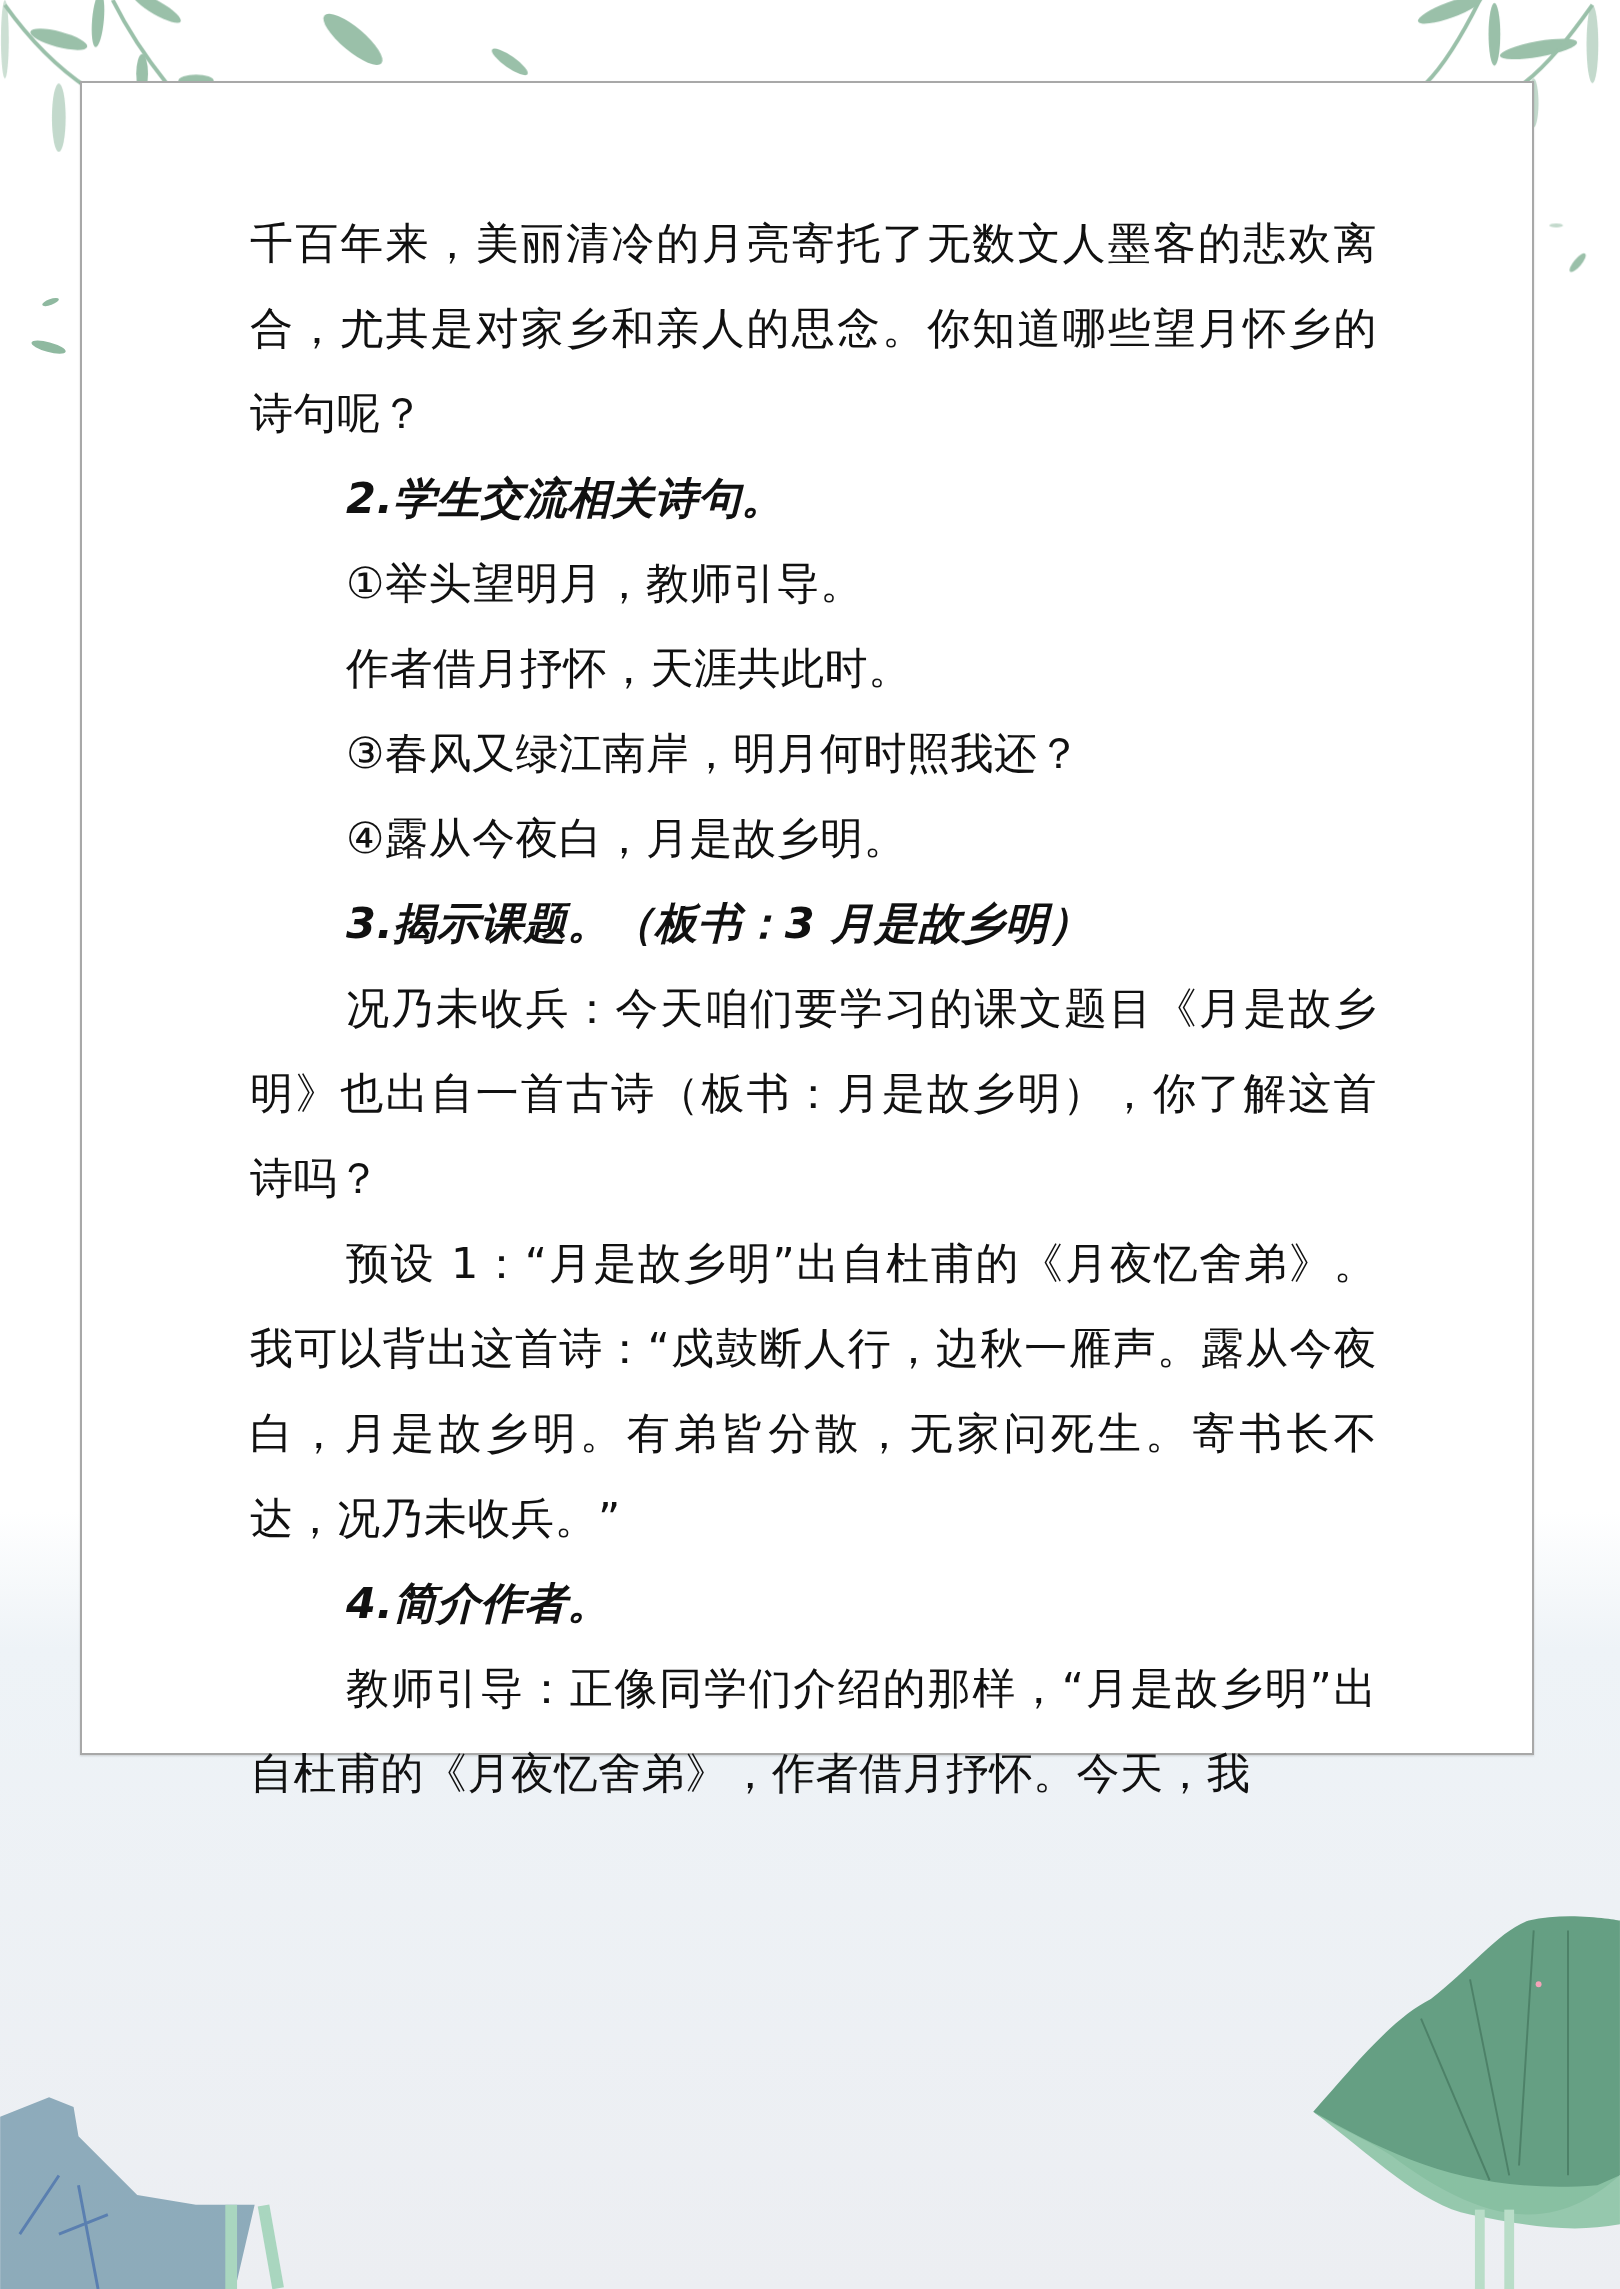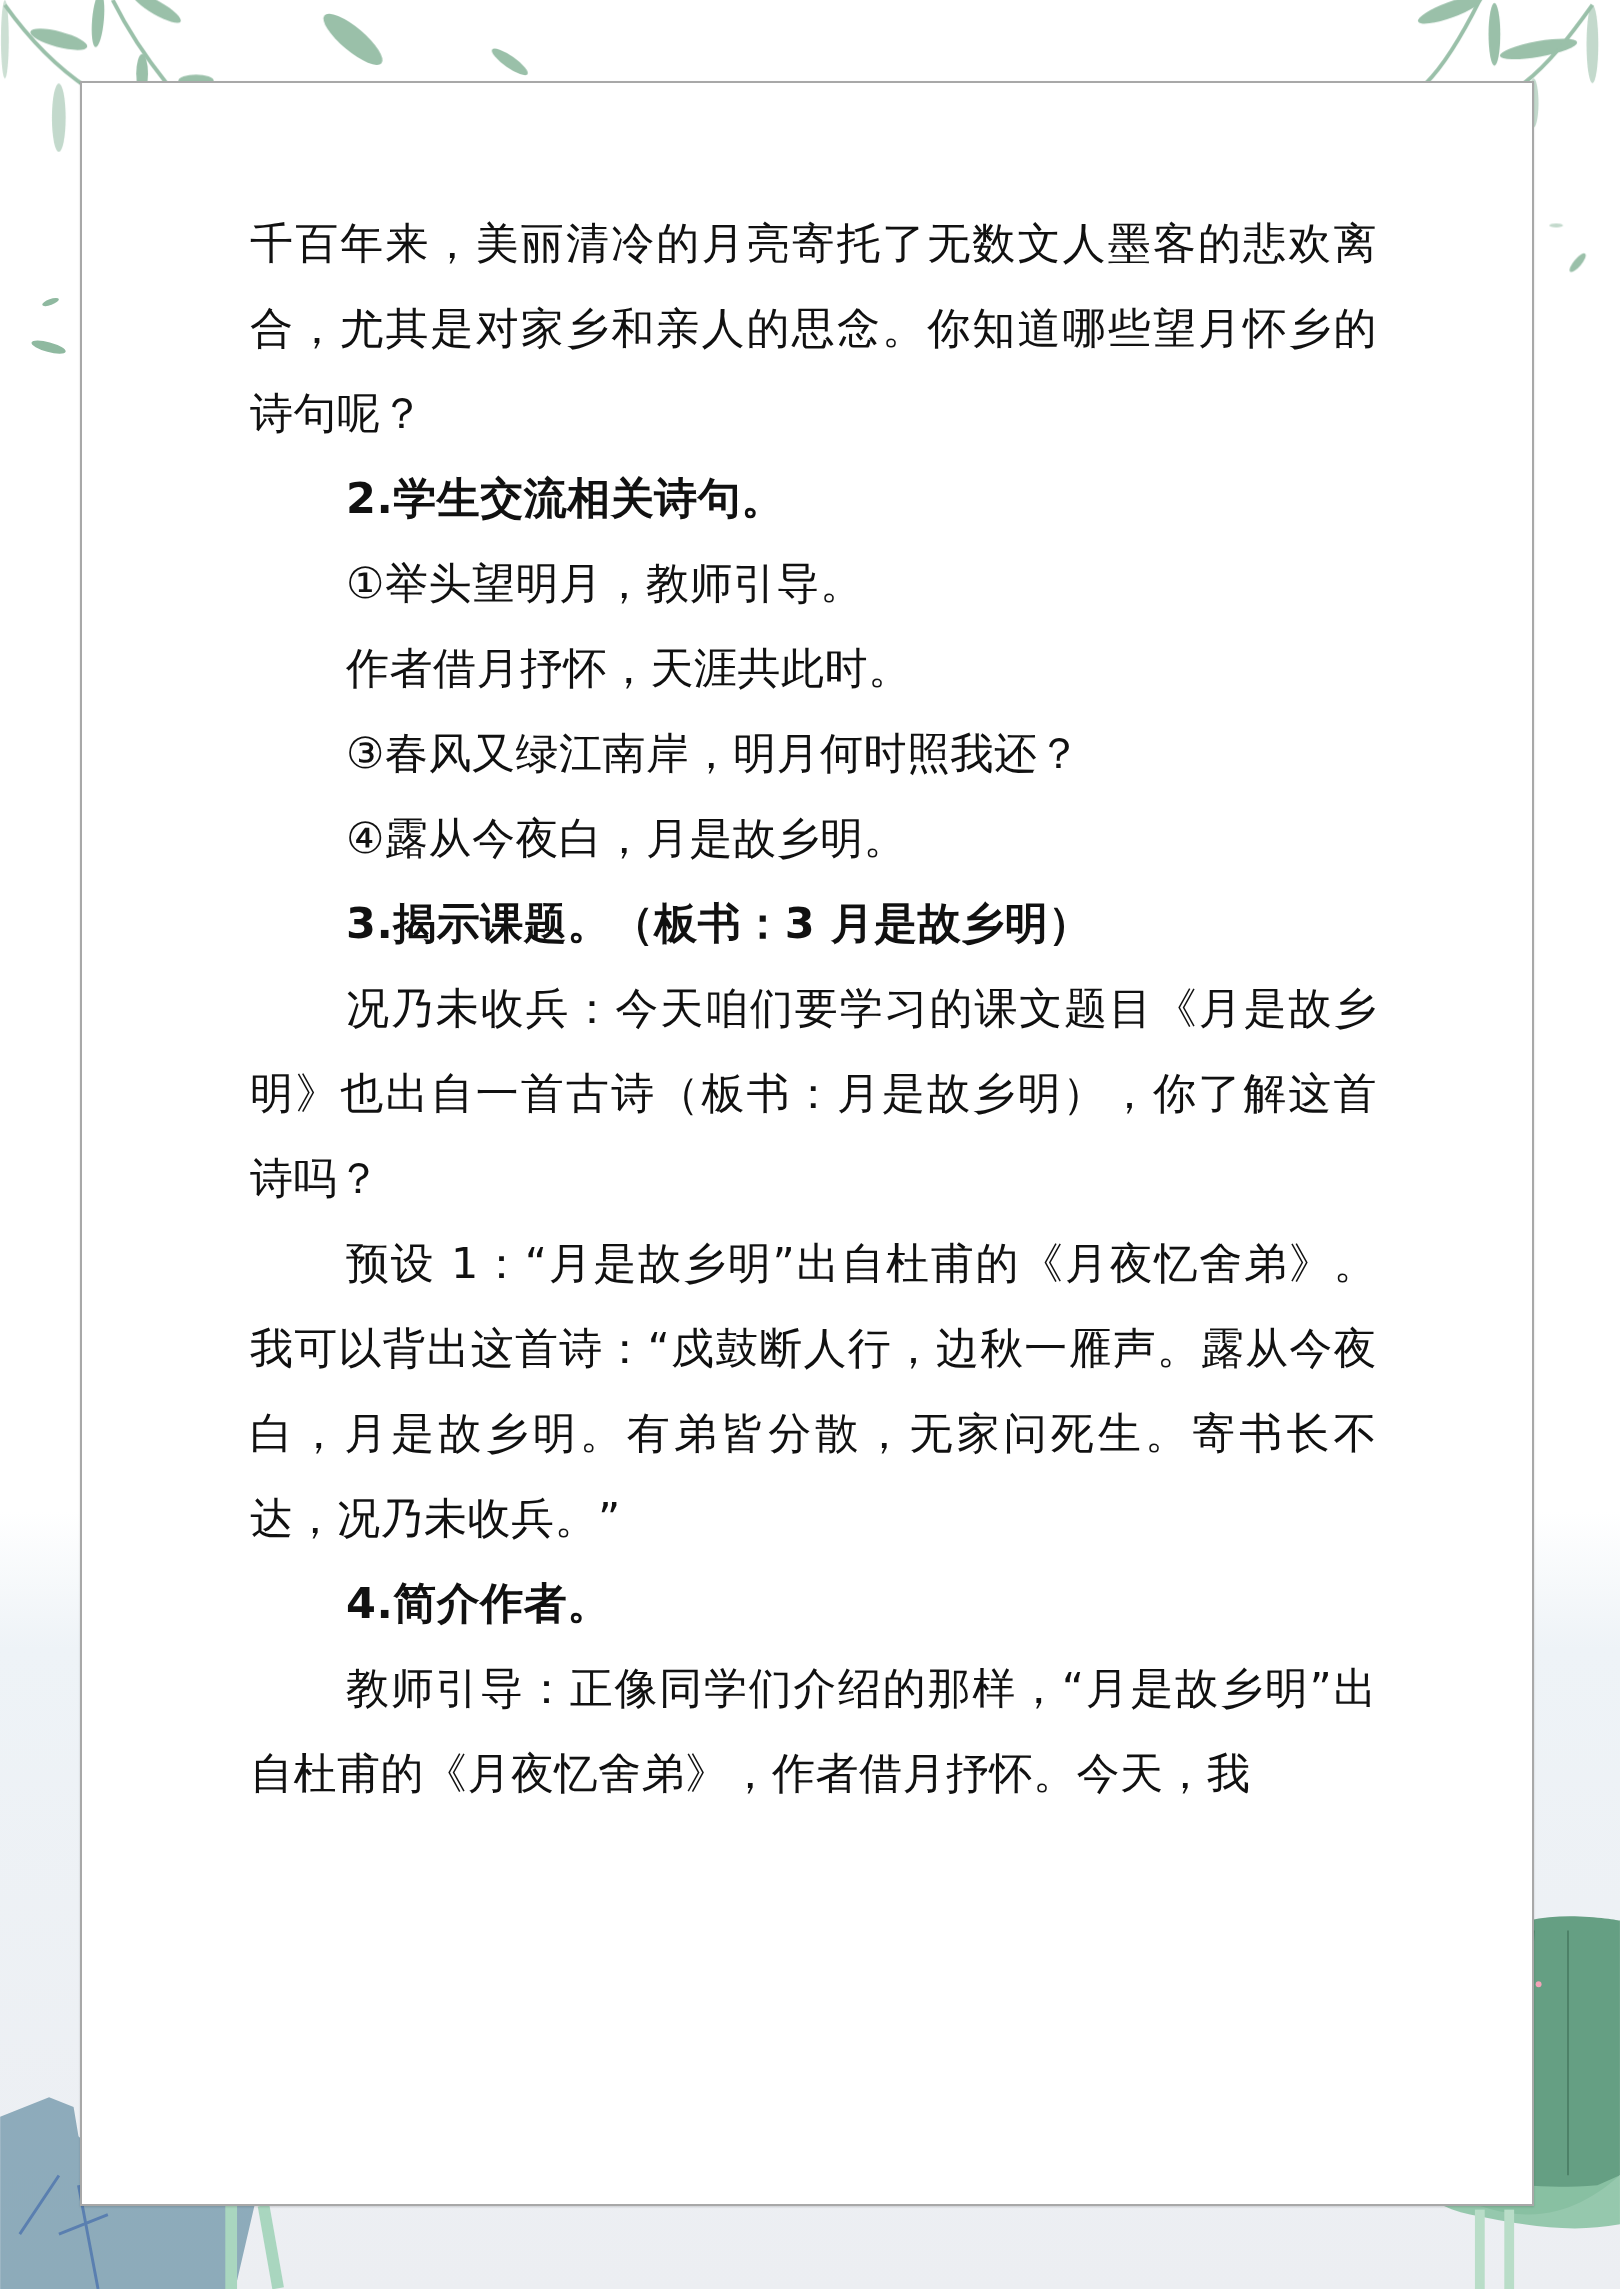--- a/index.html
+++ b/index.html
@@ -3,32 +3,32 @@
 <meta charset="utf-8">
 <style>
   html, body { margin: 0; padding: 0; }
   body {
     width: 1620px; height: 2290px; position: relative; overflow: hidden;
     background: linear-gradient(180deg, #ffffff 0%, #ffffff 66%, #eef3f7 72%, #eceef2 100%);
     font-family: "DejaVu Sans", "Liberation Sans", sans-serif;
   }
   .deco { position: absolute; pointer-events: none; }
   .card {
-    position: absolute; left: 80px; top: 81px; width: 1454px; height: 2125px;
+    position: absolute; left: 80px; top: 81px; width: 1454px; height: 1674px;
     background: #ffffff; border: 2px solid #a8a8a8; box-sizing: border-box;
     box-shadow: 0 1px 2px rgba(0,0,0,0.15);
   }
   .content {
     position: absolute; left: 168px; top: 118px; width: 1127px;
     font-size: 43px; line-height: 85px; color: #111111;
     letter-spacing: 0.5px;
   }
   .p { margin: 0; text-align: justify; }
   .indent { text-indent: 96px; }
-  .hd { font-weight: bold; }
+  .hd { font-weight: bold; font-style: italic; }
   .item { padding-left: 96px; }
 </style>
 </head>
 <body>
 
 <svg class="deco" style="left:0;top:0" width="549" height="206" viewBox="0 0 560 210">
   <g fill="#8fb9a0" stroke="none" opacity="0.9">
     <path d="M5,5 C30,40 60,70 90,90" stroke="#8fb9a0" stroke-width="4" fill="none"></path>
     <path d="M90,90 C110,100 140,80 180,90" stroke="#8fb9a0" stroke-width="4" fill="none"></path>
     <ellipse cx="60" cy="40" rx="30" ry="8" transform="rotate(15 60 40)"></ellipse>

